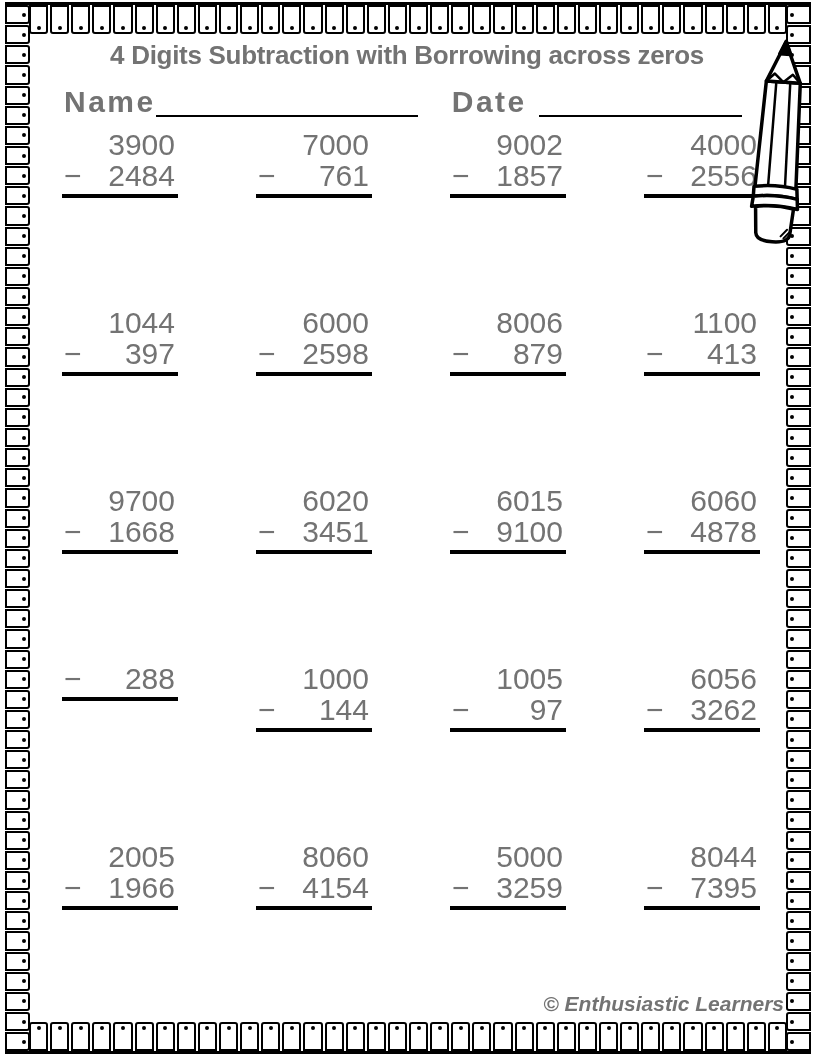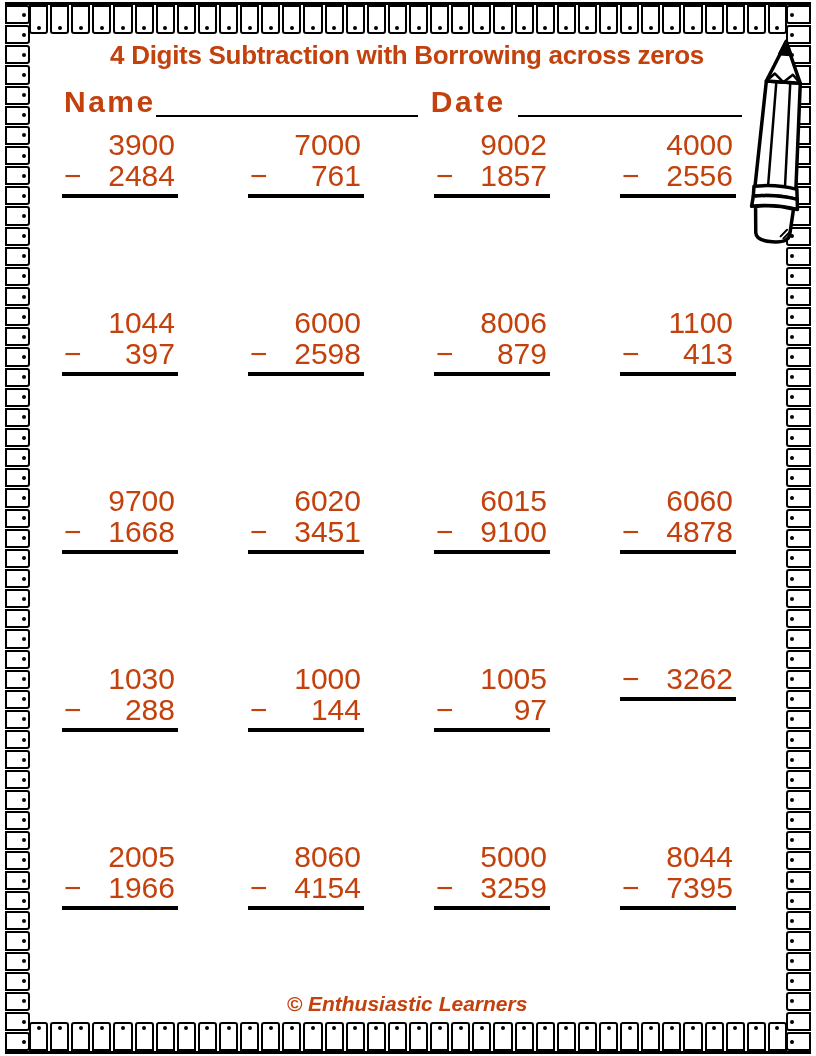--- a/index.html
+++ b/index.html
@@ -3,21 +3,21 @@
 <meta charset="utf-8">
 <style>
   * { margin: 0; padding: 0; box-sizing: border-box; }
   html, body { background: #888; }
   .page {
     position: relative;
     width: 816px;
     height: 1056px;
     margin: 0 auto;
     background: #ffffff;
-    color: #c2410c;
+    color: #737373;
     font-family: "Liberation Sans", sans-serif;
     overflow: hidden;
   }
 
   
   .edge-line { position: absolute; left: 5px; right: 5px; height: 3px; background: #000; }
   .edge-line.top { top: 2px; }
   .edge-line.bottom { bottom: 2px; }
 
   .strip { position: absolute; display: flex; }
@@ -79,43 +79,43 @@
   }
   .nd-label {
     font-weight: bold;
     font-size: 30px;
     letter-spacing: 2.5px;
     line-height: 1;
   }
   .nd-line { border-bottom: 2px solid #000; height: 22px; }
   .nd-line.name { width: 262px; }
   .nd-line.date { flex: 1 1 auto; margin-left: 12px; }
-  .nd-label.date { margin-left: 13px; }
+  .nd-label.date { margin-left: 34px; }
 
   .problems {
     display: grid;
     grid-template-columns: repeat(4, 116px);
     justify-content: space-between;
     row-gap: 109px;
-    margin: 12px 48px 0 32px;
+    margin: 12px 24px 0 32px;
   }
   .problem { width: 116px; font-size: 30px; line-height: 31px; }
   .minuend { text-align: right; padding-right: 3px; }
   .sub-row {
     display: flex;
     justify-content: space-between;
     align-items: baseline;
     border-bottom: 4px solid #000;
     padding: 0 3px 3px 2px;
   }
 
   .footer {
     position: absolute;
     left: 0; right: 0; bottom: 6px;
-    text-align: center;
+    text-align: right;
     font-size: 21px;
     font-weight: bold;
     font-style: italic;
   }
 </style>
 </head>
 <body>
 
 <div class="page">
 
@@ -780,21 +780,20 @@
 
   <div class="problem">
     <div class="minuend">6060</div>
     <div class="sub-row">
       <span>−</span>
       <span>4878</span>
     </div>
   </div>
 
   <div class="problem">
-    <div class="minuend">1030</div>
     <div class="sub-row">
       <span>−</span>
       <span>288</span>
     </div>
   </div>
 
   <div class="problem">
     <div class="minuend">1000</div>
     <div class="sub-row">
       <span>−</span>
@@ -804,20 +803,21 @@
 
   <div class="problem">
     <div class="minuend">1005</div>
     <div class="sub-row">
       <span>−</span>
       <span>97</span>
     </div>
   </div>
 
   <div class="problem">
+    <div class="minuend">6056</div>
     <div class="sub-row">
       <span>−</span>
       <span>3262</span>
     </div>
   </div>
 
   <div class="problem">
     <div class="minuend">2005</div>
     <div class="sub-row">
       <span>−</span>

